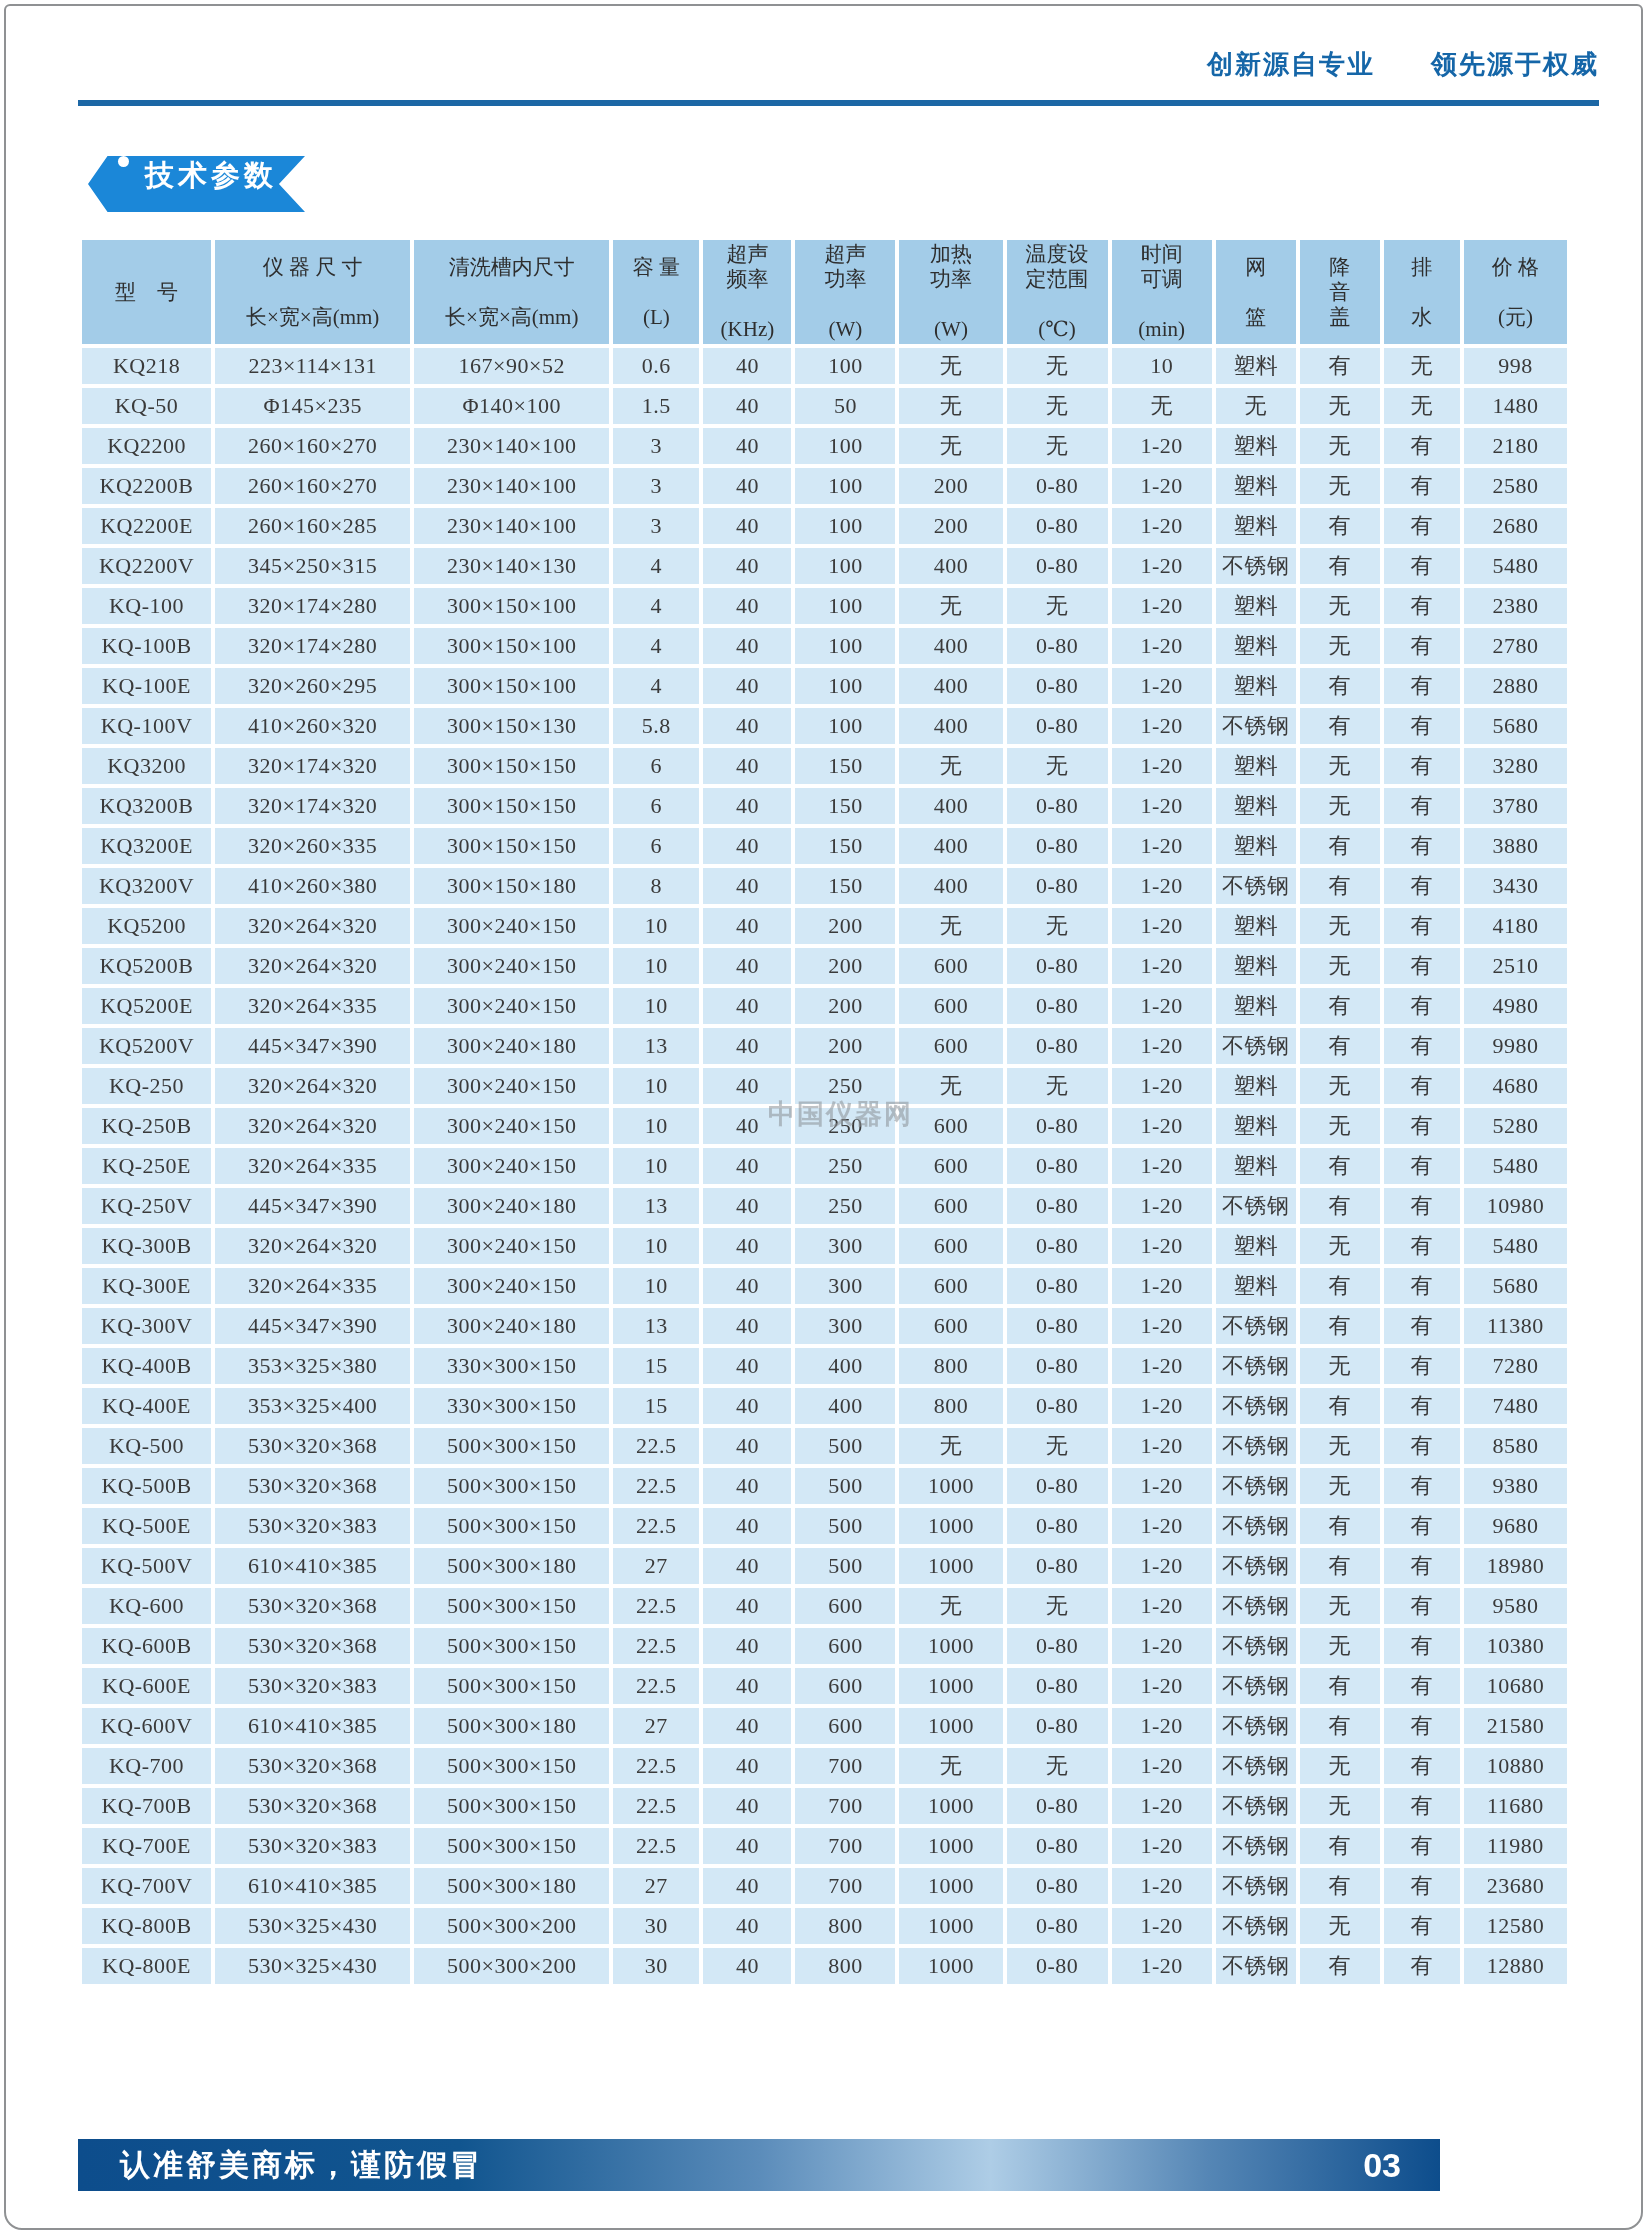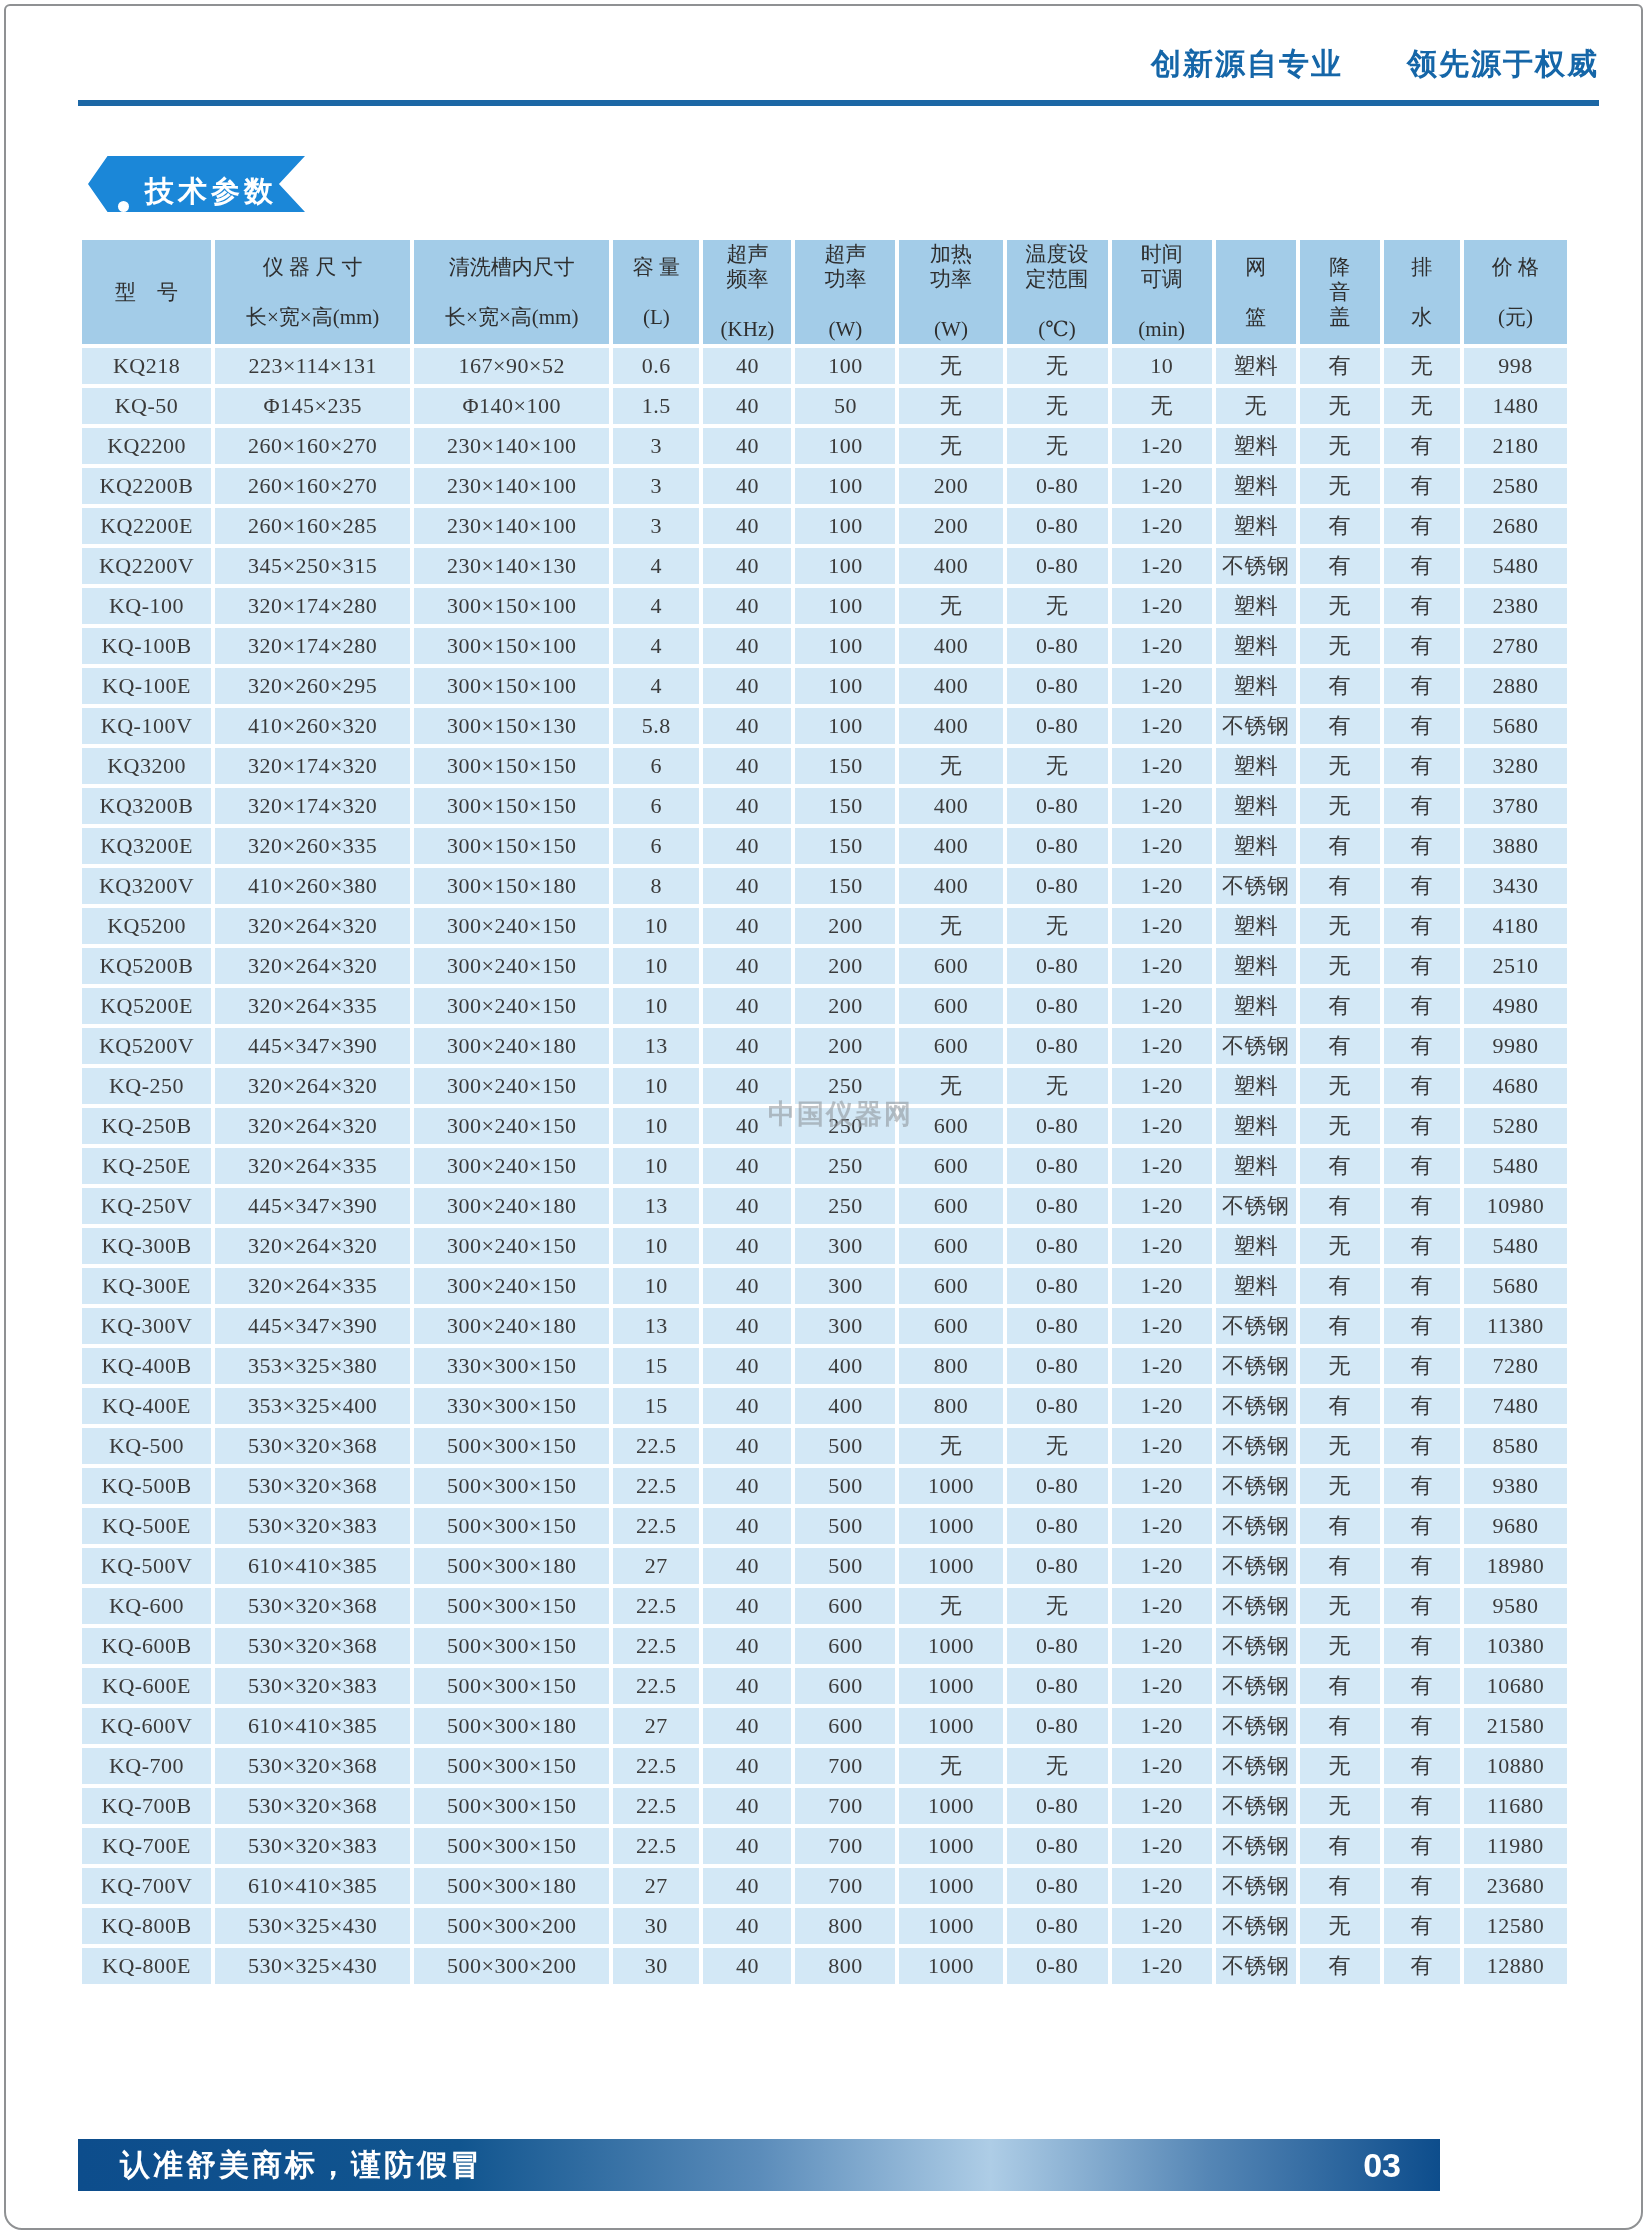--- a/index.html
+++ b/index.html
@@ -20,41 +20,41 @@
     border: 2px solid #8f9193;
     border-radius: 6px 6px 18px 18px;
     pointer-events: none;
   }
   .content {
     position: relative;
     padding: 46px 48px 0 78px;
   }
   .slogan {
     text-align: right;
-    font-size: 30px;
+    font-size: 26px;
     font-weight: bold;
     color: #1566a8;
     letter-spacing: 2px;
     line-height: 36px;
   }
   .rule {
     margin-top: 18px;
     height: 6px;
     background: #1c67a5;
   }
   .section-banner {
     position: relative;
     margin-top: 50px;
     margin-left: 10px;
     width: 217px;
     height: 56px;
     background: #1b87d8;
     clip-path: polygon(0 50%, 9% 0, 100% 0, 88% 50%, 100% 100%, 9% 100%);
     display: flex;
-    align-items: flex-end;
+    align-items: flex-start;
   }
   .banner-dot {
     width: 11px;
     height: 11px;
     border-radius: 50%;
     background: #ffffff;
     margin-left: 30px;
     margin-right: 16px;
     flex: 0 0 auto;
   }

